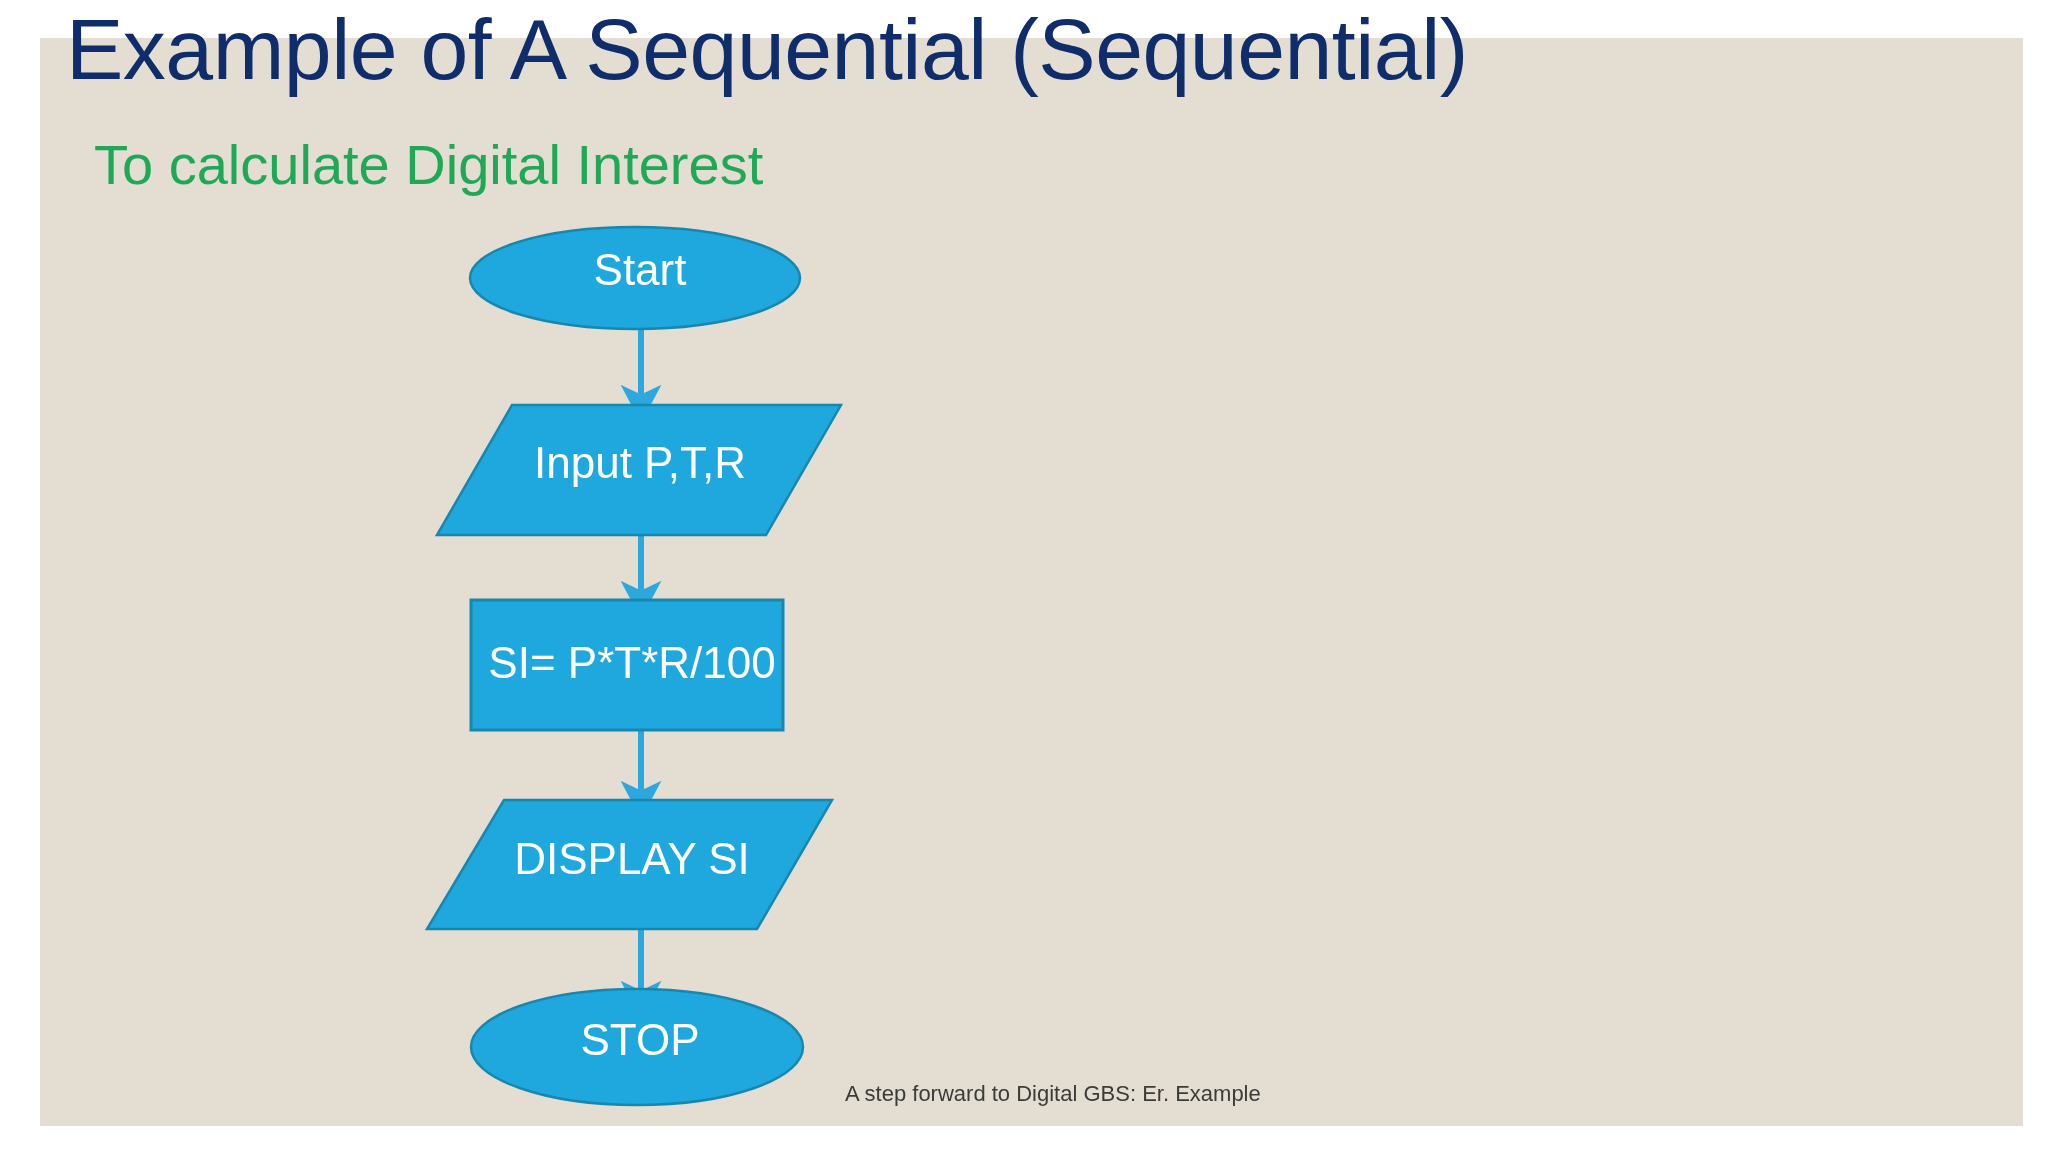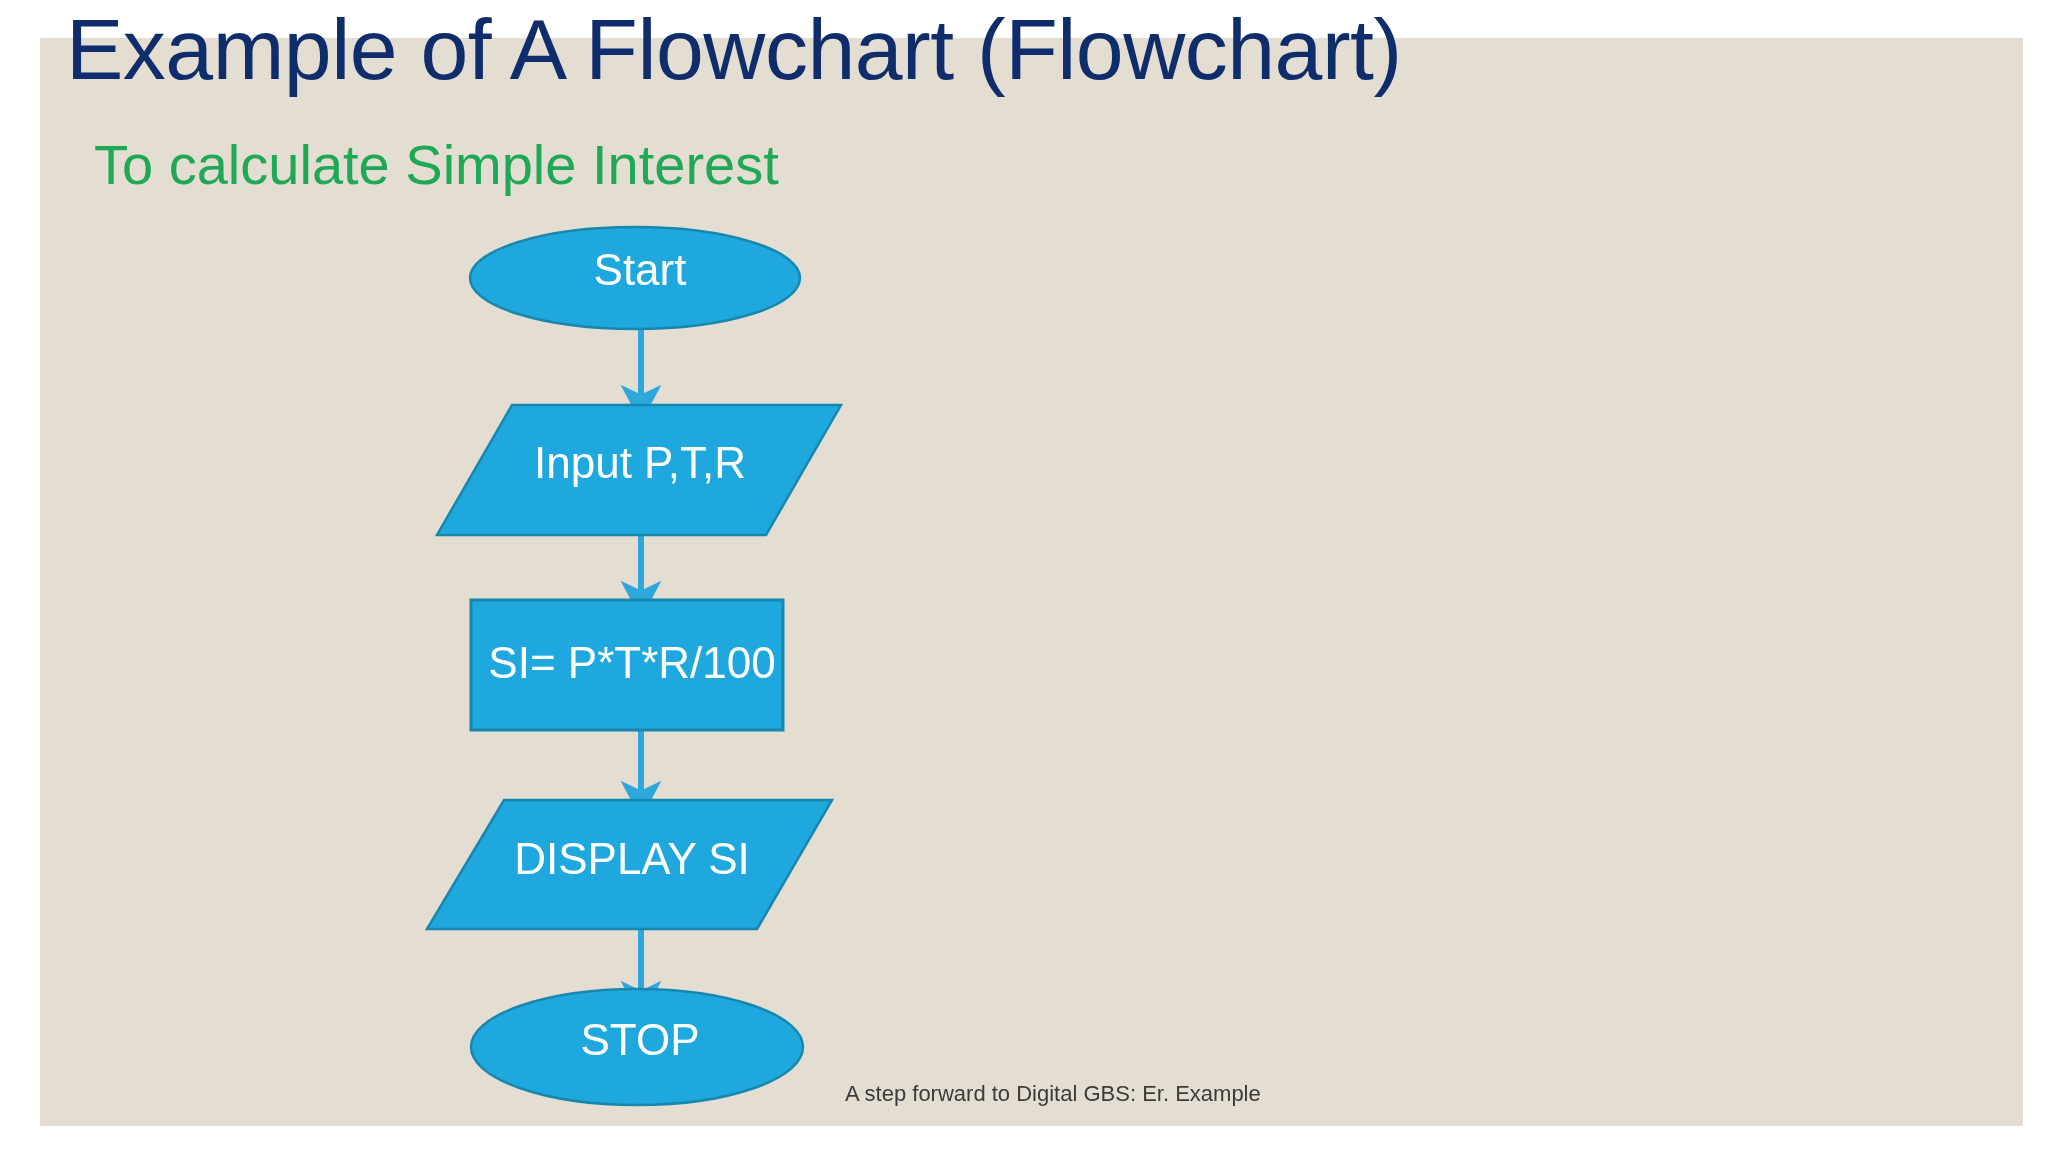--- a/index.html
+++ b/index.html
@@ -91,23 +91,23 @@
     font-family: "Liberation Sans", sans-serif;
   }
 </style>
 </head>
 <body>
 
 <div id="slide">
 
   <div id="content-panel"></div>
 
-  <div id="slide-title">Example of A Flowchart (Flowchart)</div>
+  <div id="slide-title">Example of A Sequential (Sequential)</div>
 
-  <div id="slide-subtitle">To calculate Simple Interest</div>
+  <div id="slide-subtitle">To calculate Digital Interest</div>
 
   <svg id="flowchart" viewBox="0 0 2048 1152">
     <defs>
       <marker id="arrowhead" markerWidth="8" markerHeight="8" refX="3.2" refY="4" orient="auto" markerUnits="strokeWidth">
         <path d="M0,0.6 L6.4,4 L0,7.4 L1.6,4 Z" fill="#2ca8dd"></path>
       </marker>
     </defs>
 
     <g>
       <line x1="641" y1="328" x2="641" y2="404" stroke="#2ca8dd" stroke-width="6" marker-end="url(#arrowhead)"></line>

